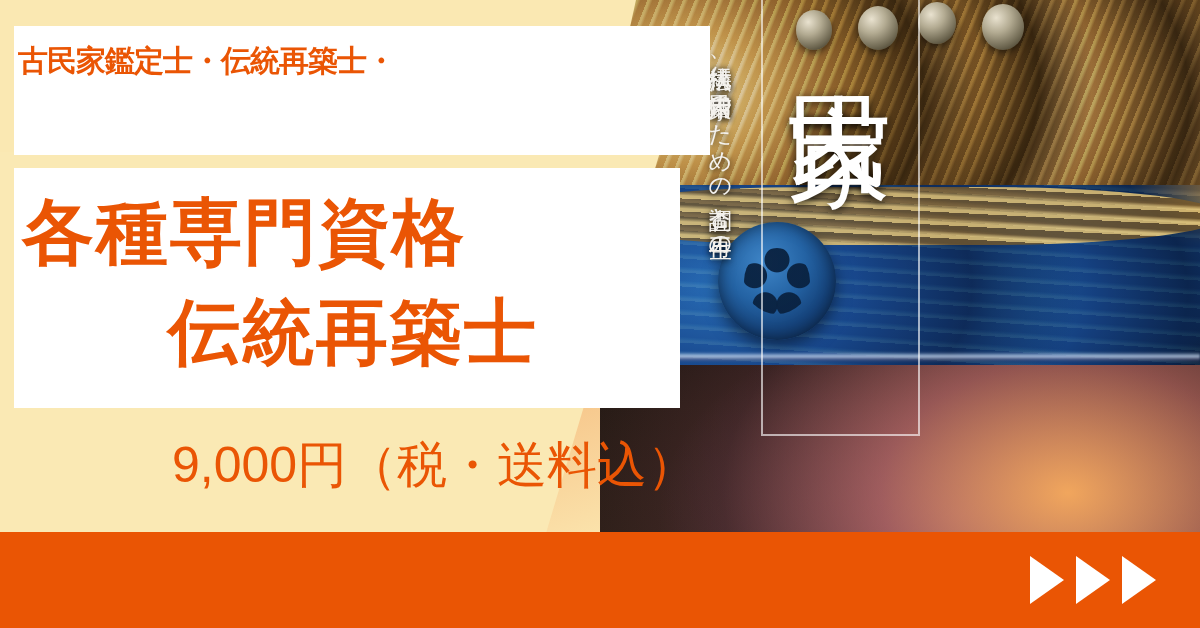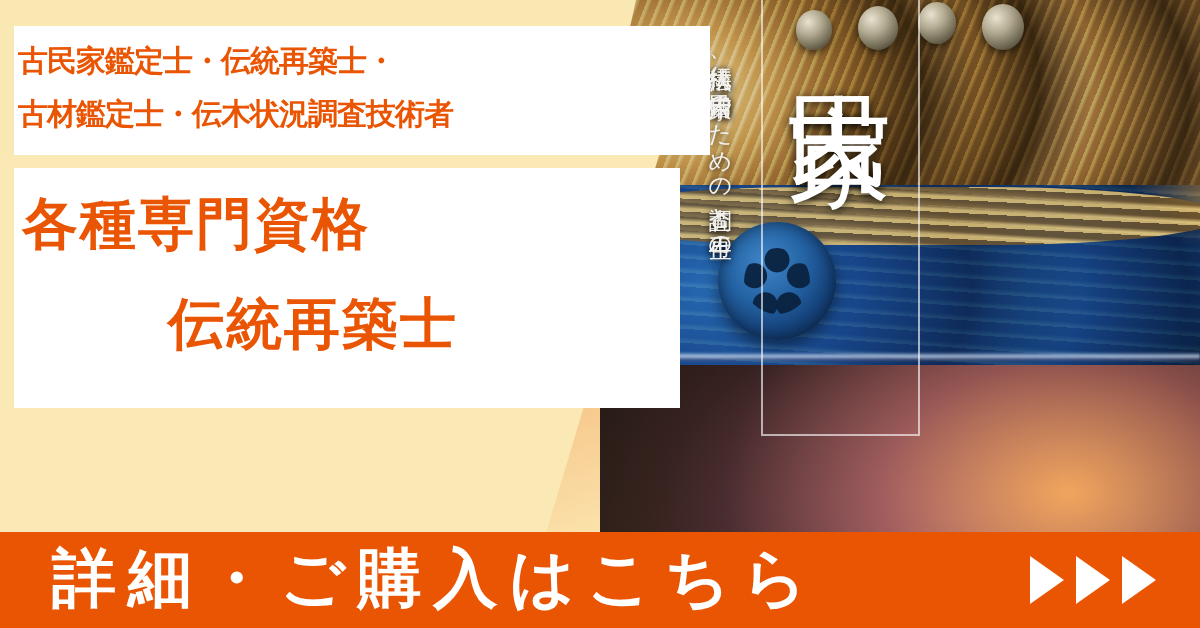--- a/index.html
+++ b/index.html
@@ -166,21 +166,21 @@
     color:#ea5504;
     font-size:30px;font-weight:700;line-height:1;
     letter-spacing:-1px;white-space:nowrap;
   }
   .head-1{top:46px;}
   .head-2{top:99px;}
 
   .main-line{
     position:absolute;
     color:#ea5504;
-    font-size:56px;font-weight:700;line-height:1;
+    font-size:72px;font-weight:700;line-height:1;
     letter-spacing:2px;white-space:nowrap;
   }
   .main-1{left:22px;top:196px;}
   .main-2{left:168px;top:296px;}
 
   
   .badge{
     position:absolute;left:18px;top:431px;
     width:132px;height:54px;
     background:#ea5504;color:#ffffff;
@@ -248,28 +248,27 @@
     <div class="cover-sub">伝統構法、古民家活用のための調査と再生の</div>
   </div>
 
   <div class="cream-slab"></div>
   <div class="cream-slab2"></div>
 
   <div class="card card-top"></div>
   <div class="card card-mid"></div>
 
   <div class="head-line head-1">古民家鑑定士・伝統再築士・</div>
-  <div class="head-line head-2">古材鑑定士・伝木状況調査技術者</div>
 
   <div class="main-line main-1">各種専門資格</div>
   <div class="main-line main-2">伝統再築士</div>
 
+  <div class="price">9,000円（税・送料込）</div>
 
   <div class="cta">
-    <div class="cta-label">詳細・ご購入はこちら</div>
     <div class="cta-arrows">
       <div class="tri"></div>
       <div class="tri"></div>
       <div class="tri"></div>
     </div>
   </div>
 
 </div>
 
 </body></html>

